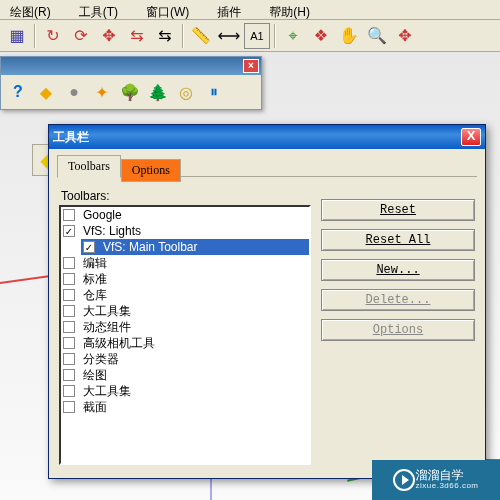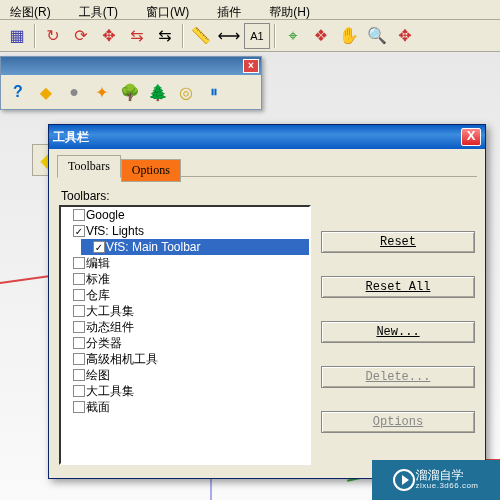--- a/index.html
+++ b/index.html
@@ -35,27 +35,27 @@
 .dialog-body { padding: 8px 10px; display: flex; gap: 10px; }
 .tabs { position: relative; height: 22px; margin: 6px 8px 0; }
 .tab { display: inline-block; padding: 3px 10px; border: 1px solid #aca899; background: #ece9d8; position: relative; font-family: "Tahoma"; }
 .tab.active { background: #ece9d8; border-bottom: 1px solid #ece9d8; z-index: 2; }
 .tab.inactive { background: #f97316; top:4px; }
 .tab-line { border-top: 1px solid #aca899; margin: -1px 8px 0; }
 
 .left { width: 252px; }
 .label { margin: 4px 0 2px 2px; }
 .listbox { width: 100%; height: 260px; background: #fff; border: 2px inset #eee; border-right-color:#fff;border-bottom-color:#fff;border-top-color:#888;border-left-color:#888; overflow-y: scroll; }
-.listbox .row { display: flex; align-items: center; height: 16px; padding-left: 12px; gap: 1px; }
+.listbox .row { display: flex; align-items: center; height: 16px; padding-left: 2px; gap: 8px; }
 .listbox .row.selected { background: #316ac5; color: #fff; margin-left: 20px; }
 .cb { width: 12px; height: 12px; border: 1px solid #888; background: #fff; display:inline-flex;align-items:center;justify-content:center;flex:0 0 12px;}
 .cb.ck::after { content: "✓"; font-size: 10px; }
 .row.selected .cb { background:#fff;color:#000;}
 
-.right { flex: 1; display: flex; flex-direction: column; gap: 23px; padding-top: 14px; justify-content: center; }
+.right { flex: 1; display: flex; flex-direction: column; gap: 8px; padding-top: 14px; }
 .dbtn { height: 22px; border: 1px solid #888; background: #ece9d8; box-shadow: inset 1px 1px 0 #fff, inset -1px -1px 0 #aca899; cursor: pointer; font-family: "SimSun","Courier New",monospace; font-size: 12px; text-decoration: underline; }
 .dbtn:disabled { color: #888; cursor: default; }
 
 .watermark { position: absolute; right: 0; bottom: 0; width: 128px; height: 40px; background: #1f6f97; color: #fff; display: flex; align-items: center; justify-content: center; font-size: 13px; }
 .watermark .play { width: 22px; height: 22px; border: 2px solid #fff; border-radius: 50%; display:flex;align-items:center;justify-content:center;}
 .watermark .play::after{content:"";border-left:7px solid #fff;border-top:5px solid transparent;border-bottom:5px solid transparent;margin-left:2px;}
 .watermark .txt{display:flex;flex-direction:column;line-height:1.1;}
 .watermark .sub{font-size:8px;letter-spacing:.5px;opacity:.9;}
 
 ::-webkit-scrollbar { width: 16px; background: #ece9d8; }
@@ -159,25 +159,25 @@
           <div class="row">
             <span class="cb"></span>
             <span>大工具集</span>
           </div>
           <div class="row">
             <span class="cb"></span>
             <span>动态组件</span>
           </div>
           <div class="row">
             <span class="cb"></span>
+            <span>高级相机工具</span>
+          </div>
+          <div class="row">
+            <span class="cb"></span>
             <span>分类器</span>
-          </div>
-          <div class="row">
-            <span class="cb"></span>
-            <span>高级相机工具</span>
           </div>
           <div class="row">
             <span class="cb"></span>
             <span>绘图</span>
           </div>
           <div class="row">
             <span class="cb"></span>
             <span>大工具集</span>
           </div>
           <div class="row">

